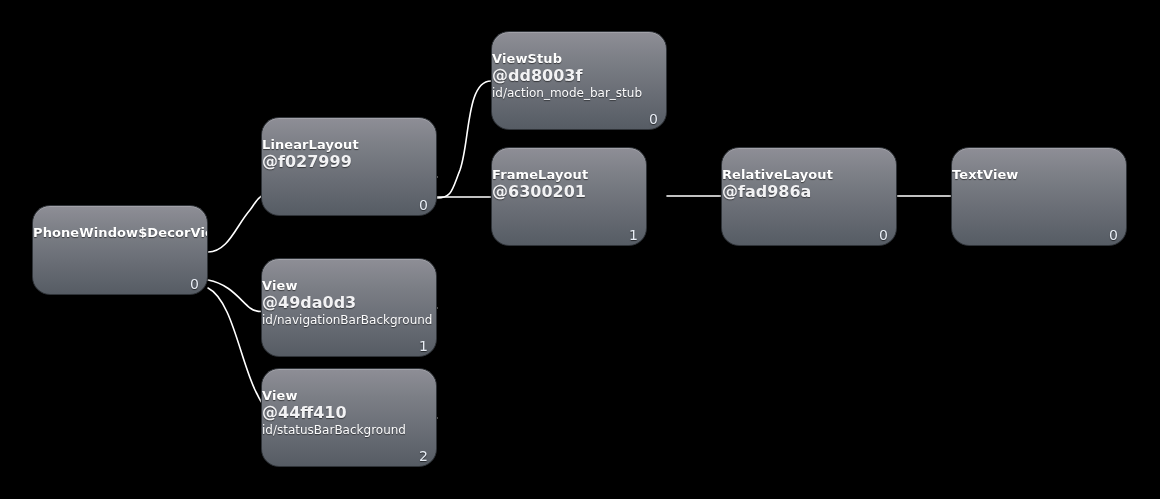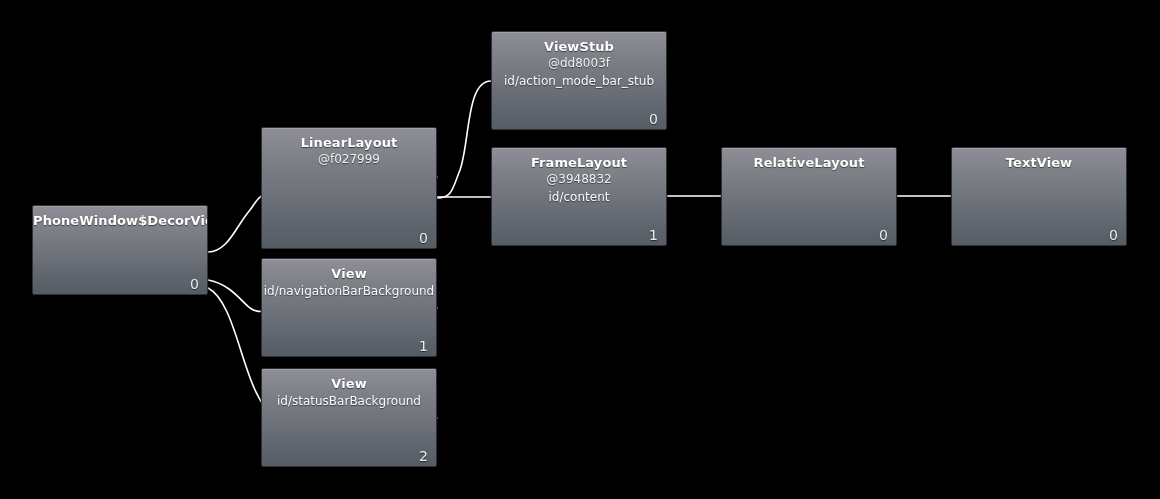--- a/index.html
+++ b/index.html
@@ -21,40 +21,40 @@
     position: absolute;
     left: 0;
     top: 0;
     width: 1160px;
     height: 499px;
     pointer-events: none;
   }
   .node {
     position: absolute;
     box-sizing: border-box;
-    border-radius: 2px;
+    border-radius: 18px;
     background: linear-gradient(to bottom, #8e8e96 0%, #7c7f86 28%, #6a6e76 62%, #565c64 100%);
     border: 1px solid #2f3338;
     box-shadow: 0 1px 2px rgba(0,0,0,0.85), inset 0 1px 0 rgba(255,255,255,0.18);
     color: #ffffff;
-    text-align: center;
-    padding-top: 6px;
+    text-align: left;
+    padding-top: 18px;
     overflow: hidden;
   }
   .node-title {
     font-size: 13px;
     font-weight: bold;
     line-height: 17px;
     letter-spacing: 0.1px;
     text-shadow: 0 1px 1px rgba(0,0,0,0.55);
     color: #ffffff;
   }
   .node-hash {
-    font-size: 12px;
-    font-weight: normal;
+    font-size: 16px;
+    font-weight: bold;
     line-height: 17px;
     color: #f2f2f4;
     text-shadow: 0 1px 1px rgba(0,0,0,0.5);
   }
   .node-resid {
     font-size: 12px;
     font-weight: normal;
     line-height: 18px;
     color: #fbfbfc;
     text-shadow: 0 1px 1px rgba(0,0,0,0.5);
@@ -80,49 +80,51 @@
       <path d="M 437 198 C 452 198 452 190 460 170 C 470 142 466 81 491 81" fill="none" stroke="#ffffff" stroke-width="1.6" stroke-linecap="round"></path>
       <path d="M 437 197 L 491 197" fill="none" stroke="#ffffff" stroke-width="1.6" stroke-linecap="round"></path>
       <path d="M 667 196 L 721 196" fill="none" stroke="#ffffff" stroke-width="1.6" stroke-linecap="round"></path>
       <path d="M 897 196 L 951 196" fill="none" stroke="#ffffff" stroke-width="1.6" stroke-linecap="round"></path>
     </svg>
   <div id="node-layer">
       <div class="node" style="left: 32px; top: 205px; width: 176px; height: 90px;">
         <div class="node-title">PhoneWindow$DecorView</div>
         <div class="node-index">0</div>
       </div>
-      <div class="node" style="left: 261px; top: 127px; width: 176px; height: 122px;">
+      <div class="node" style="left: 261px; top: 117px; width: 176px; height: 99px;">
         <div class="node-title">LinearLayout</div>
         <div class="node-hash">@f027999</div>
         <div class="node-index">0</div>
       </div>
       <div class="node" style="left: 491px; top: 31px; width: 176px; height: 99px;">
         <div class="node-title">ViewStub</div>
         <div class="node-hash">@dd8003f</div>
         <div class="node-resid">id/action_mode_bar_stub</div>
         <div class="node-index">0</div>
       </div>
-      <div class="node" style="left: 491px; top: 147px; width: 176px; height: 99px;">
+      <div class="node" style="left: 491px; top: 147px; width: 156px; height: 99px;">
         <div class="node-title">FrameLayout</div>
-        <div class="node-hash">@3948832</div>
-        <div class="node-resid">id/content</div>
+        <div class="node-hash">@6300201</div>
         <div class="node-index">1</div>
       </div>
       <div class="node" style="left: 721px; top: 147px; width: 176px; height: 99px;">
         <div class="node-title">RelativeLayout</div>
+        <div class="node-hash">@fad986a</div>
         <div class="node-index">0</div>
       </div>
       <div class="node" style="left: 951px; top: 147px; width: 176px; height: 99px;">
         <div class="node-title">TextView</div>
         <div class="node-index">0</div>
       </div>
       <div class="node" style="left: 261px; top: 258px; width: 176px; height: 99px;">
         <div class="node-title">View</div>
+        <div class="node-hash">@49da0d3</div>
         <div class="node-resid">id/navigationBarBackground</div>
         <div class="node-index">1</div>
       </div>
       <div class="node" style="left: 261px; top: 368px; width: 176px; height: 99px;">
         <div class="node-title">View</div>
+        <div class="node-hash">@44ff410</div>
         <div class="node-resid">id/statusBarBackground</div>
         <div class="node-index">2</div>
       </div>
     </div>
 </div>
 
 </body></html>

